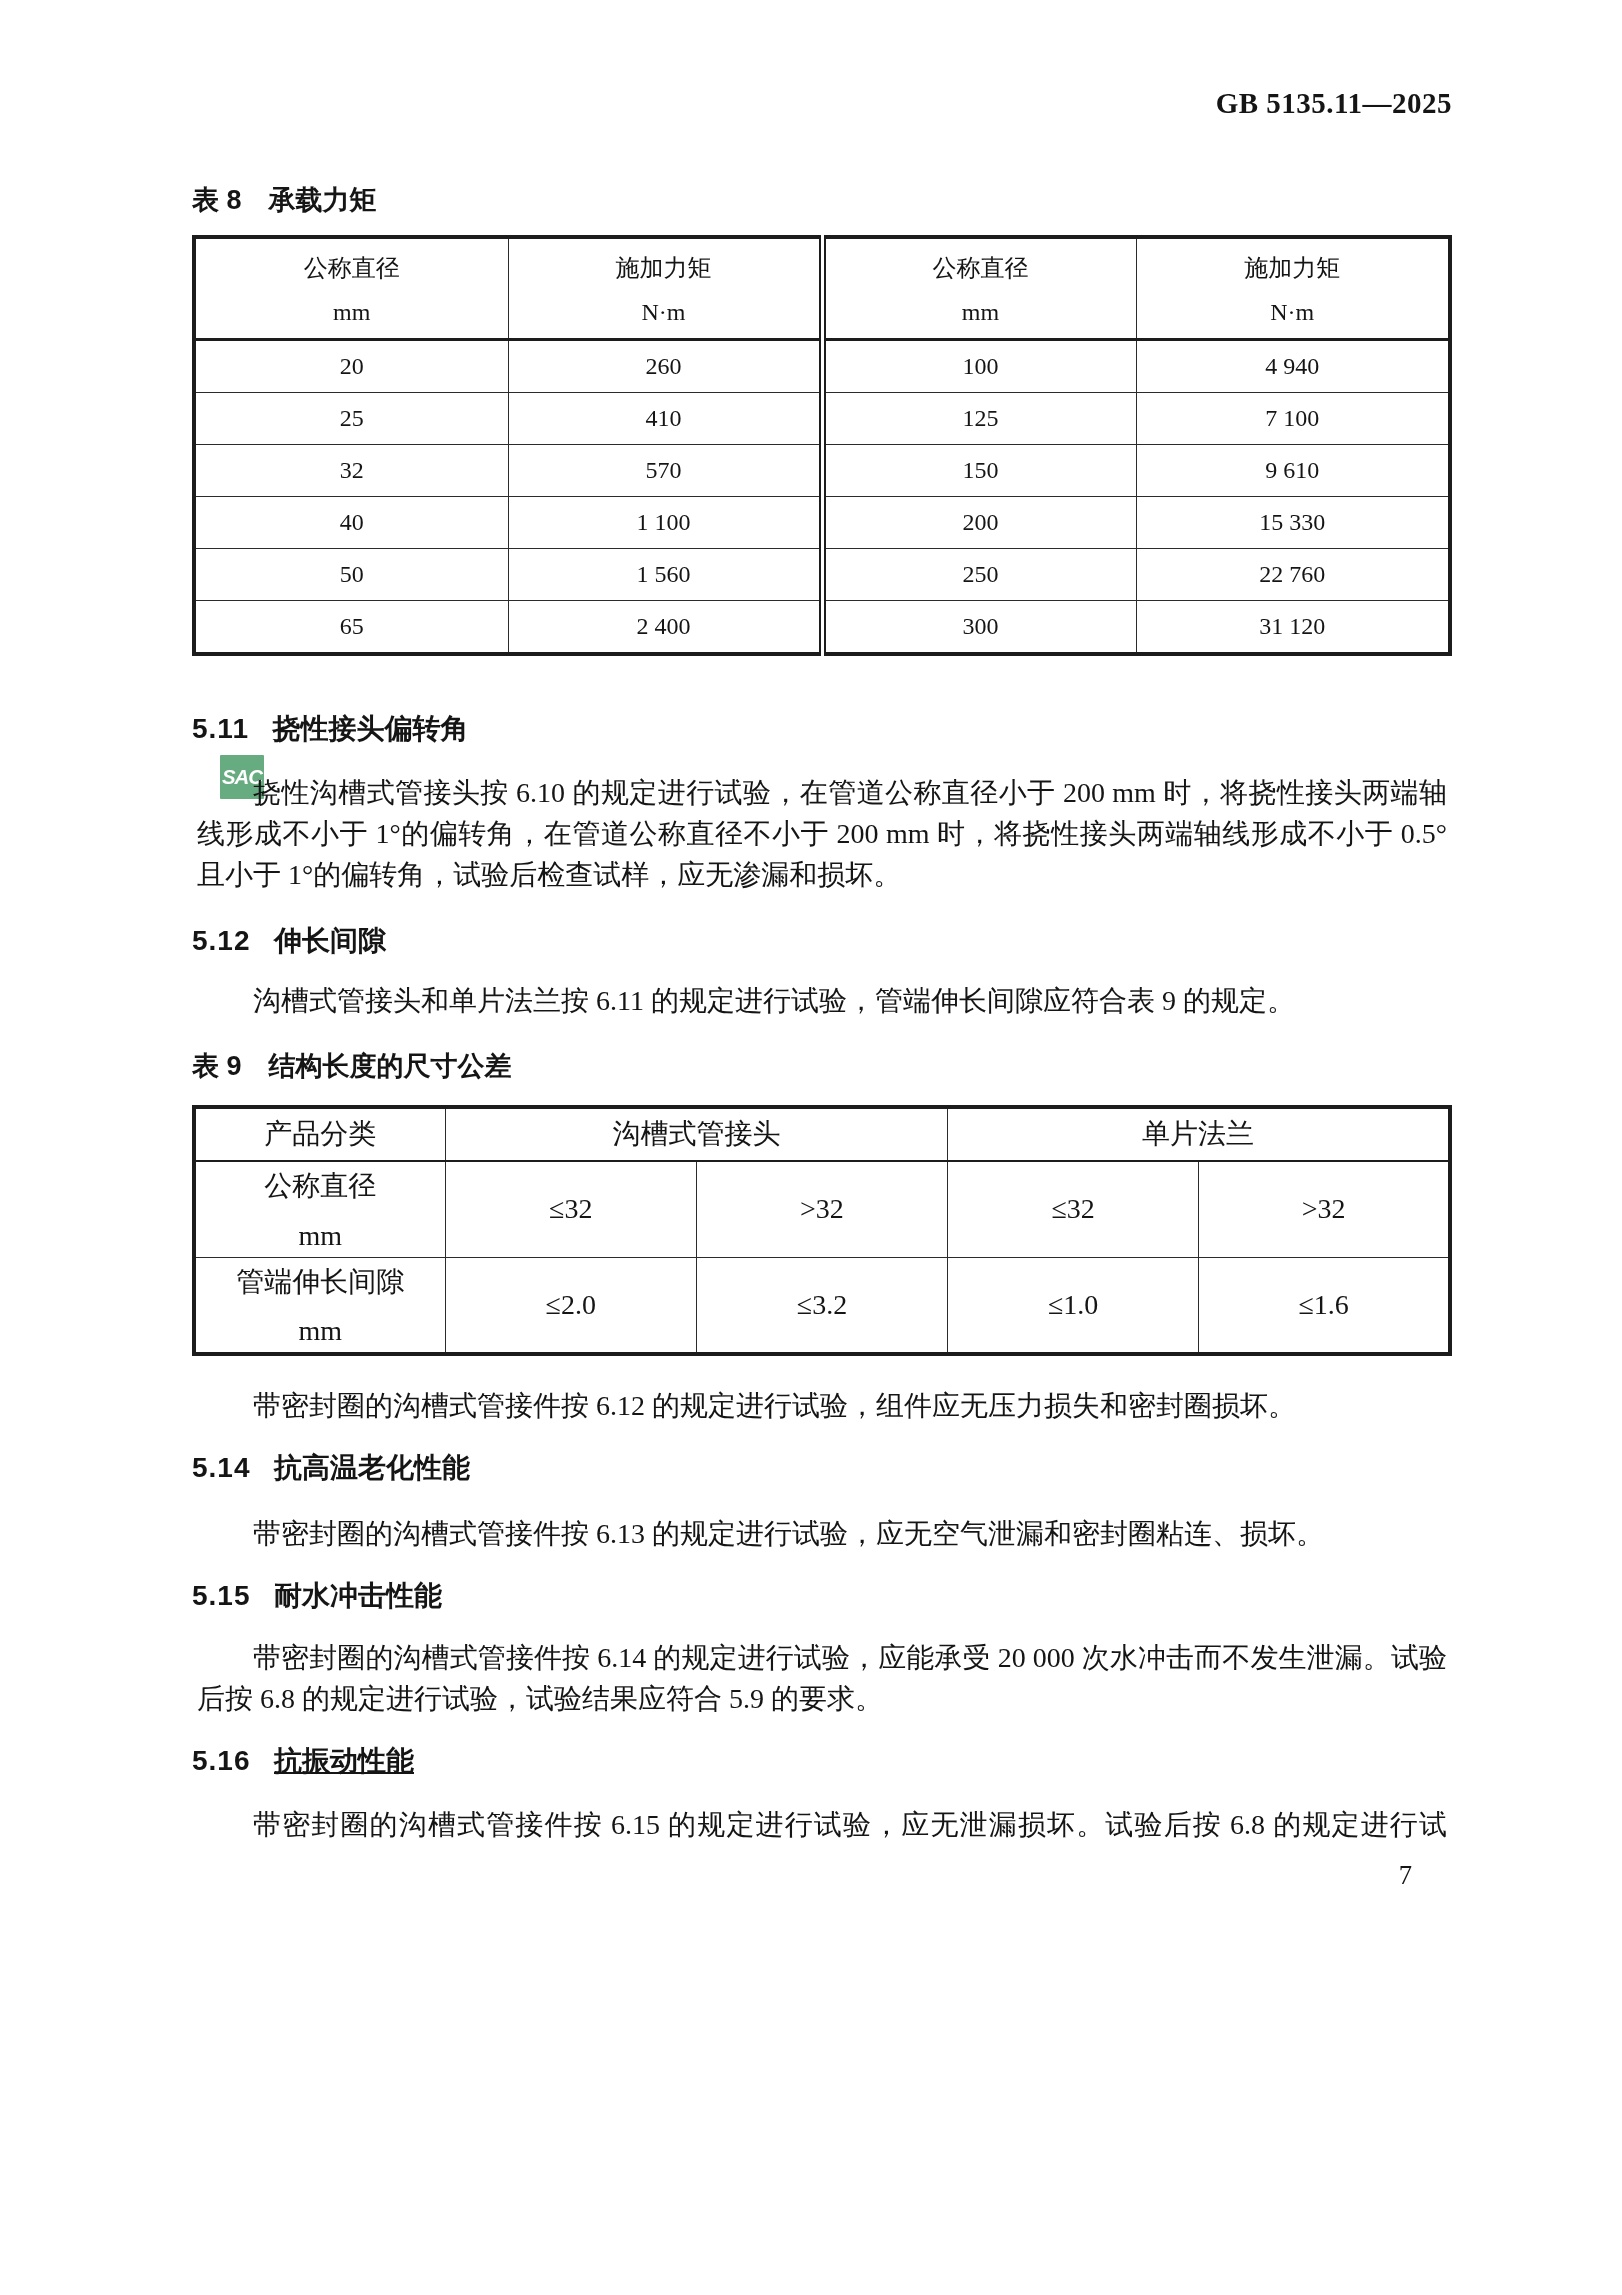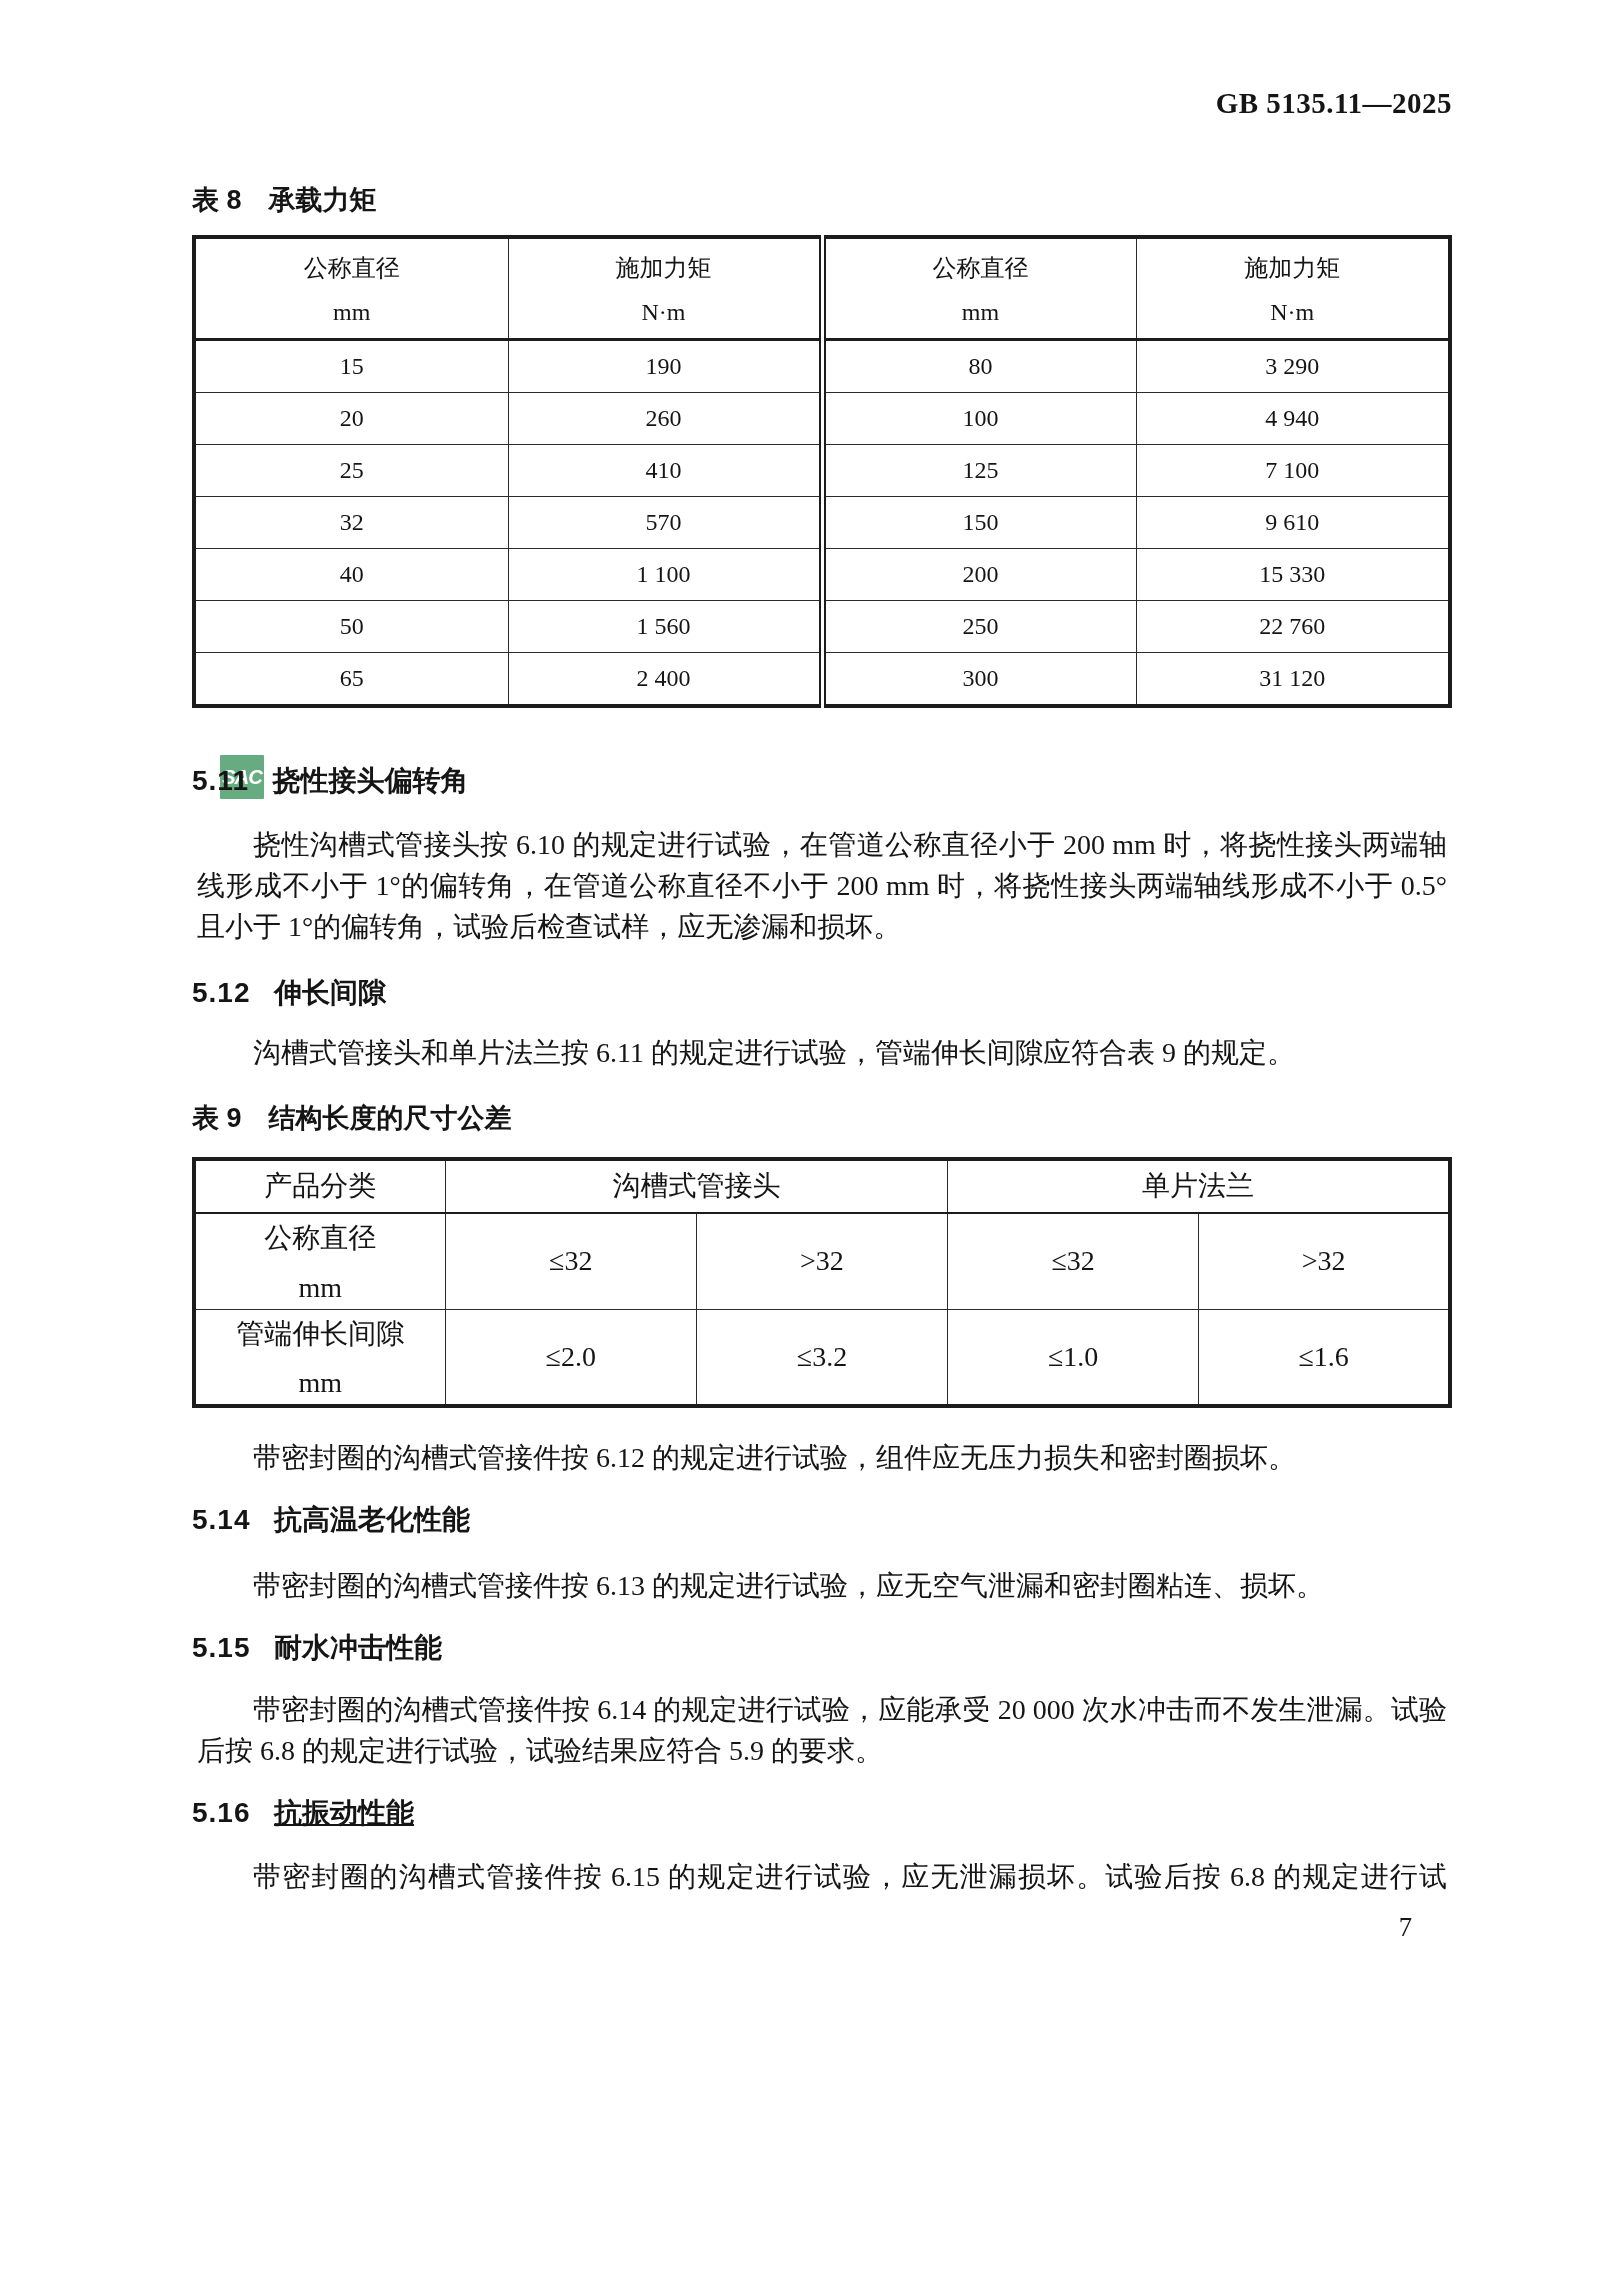--- a/index.html
+++ b/index.html
@@ -157,26 +157,20 @@
             <div class="hd-unit">mm</div>
           </th>
           <th>
             <div>施加力矩</div>
             <div class="hd-unit">N·m</div>
           </th>
         </tr>
       </thead>
       <tbody>
         <tr>
-          <td>15</td>
-          <td class="divider-r">190</td>
-          <td>80</td>
-          <td>3 290</td>
-        </tr>
-        <tr>
           <td>20</td>
           <td class="divider-r">260</td>
           <td>100</td>
           <td>4 940</td>
         </tr>
         <tr>
           <td>25</td>
           <td class="divider-r">410</td>
           <td>125</td>
           <td>7 100</td>

